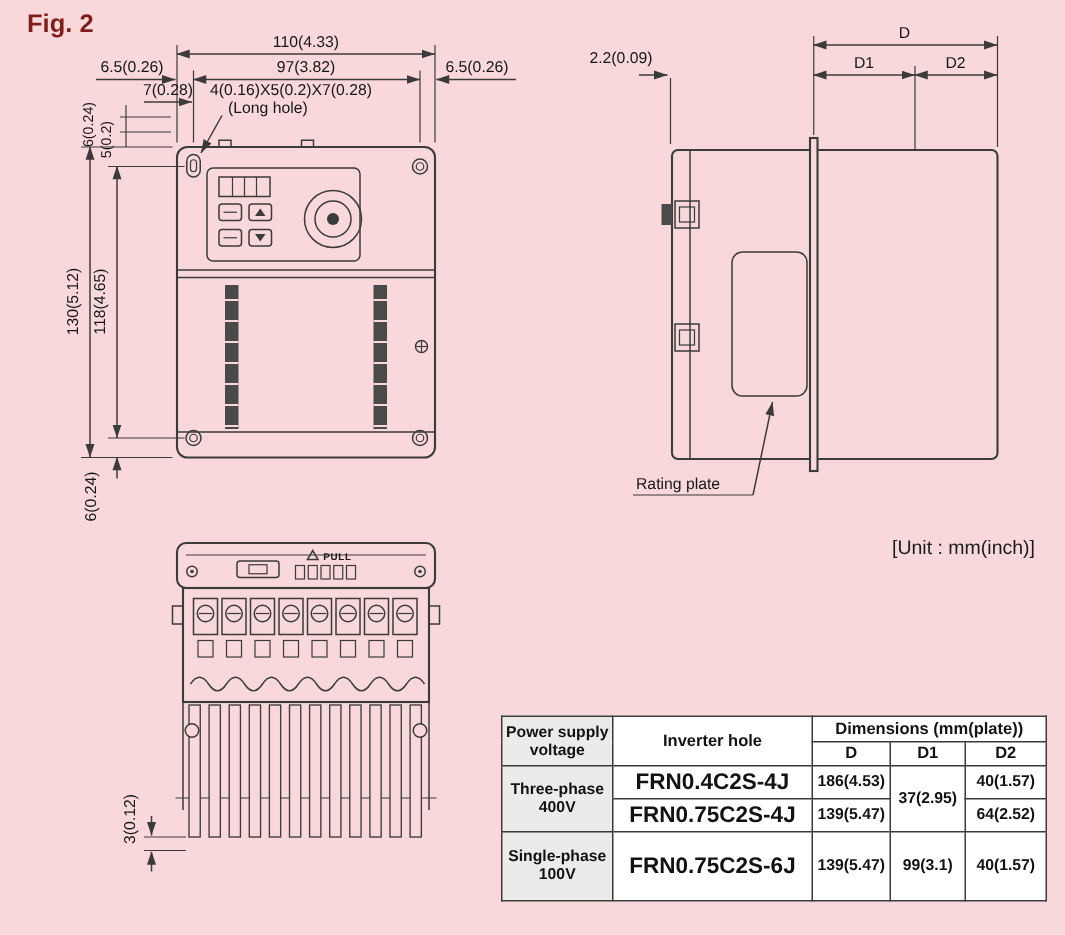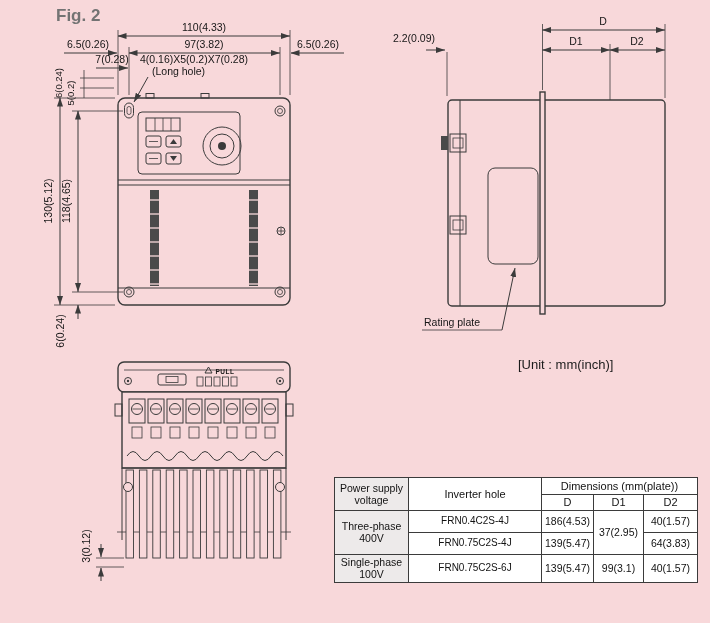--- a/index.html
+++ b/index.html
@@ -3,25 +3,25 @@
 <meta charset="utf-8">
 <style>
   html,body { margin:0; padding:0; }
   .page {
     position:relative; width:710px; height:623px;
     background:#f8d8da; overflow:hidden;
     font-family:"Liberation Sans", sans-serif; color:#161616;
   }
   .fig-label {
     position:absolute; left:18px; top:6px;
-    font-size:17px; font-weight:bold; color:#737373;margin-left:38px;
+    font-size:17px; font-weight:bold; color:#7f1d1d;
   }
   .unit-note {
     position:absolute; left:518px; top:357px; width:172px;
-    text-align:left; font-size:13px; color:#1b1b1b;
+    text-align:right; font-size:13px; color:#1b1b1b;
   }
   svg.drawing { position:absolute; left:0; top:0; }
   svg text { font-family:"Liberation Sans", sans-serif; font-size:10.5px; fill:#161616; }
   svg text.small { font-size:9.5px; }
   svg text.tiny { font-size:6.5px; font-weight:bold; letter-spacing:0.5px; }
   .ln  { stroke:#3b3b3b; stroke-width:1.4; fill:#f8d8da; }
   .fin { stroke:#3b3b3b; stroke-width:0.9; fill:#f8d8da; }
   .hole{ stroke:#3b3b3b; stroke-width:1; fill:#f8d8da; }
   .ln2 { stroke:#3b3b3b; stroke-width:1; fill:none; }
   .ext { stroke:#3b3b3b; stroke-width:0.8; fill:none; }
@@ -29,24 +29,24 @@
   .dk  { fill:#4a4a4a; stroke:none; }
   .stripe { stroke:#f8d8da; stroke-width:1.3; }
   .dim-table {
     position:absolute; left:334px; top:477px;
     border-collapse:collapse; table-layout:fixed;
     font-size:11px; color:#121212; background:#ffffff;
   }
   .dim-table th, .dim-table td {
     border:1px solid #3b3b3b; background:#ffffff;
     text-align:center; vertical-align:middle;
-    padding:1px 2px; font-weight:normal; line-height:1.15;
+    padding:1px 2px; font-weight:bold; line-height:1.15;
   }
   .dim-table .shade { background:#edeaea; }
-  .dim-table .type { font-size:10px; }
+  .dim-table .type { font-size:15px; }
   .dim-table .val { font-size:10.5px; }
 </style>
 </head>
 <body>
 
 <div class="page">
 
   <div class="fig-label">Fig. 2</div>
 
   <svg class="drawing" width="710" height="623" viewBox="0 0 710 623">
@@ -337,23 +337,23 @@
       <tr style="height:22px">
         <td rowspan="2" class="shade val">Three-phase 400V</td>
         <td class="type">FRN0.4C2S-4J</td>
         <td class="val">186(4.53)</td>
         <td rowspan="2" class="val">37(2.95)</td>
         <td class="val">40(1.57)</td>
       </tr>
       <tr style="height:22px">
         <td class="type">FRN0.75C2S-4J</td>
         <td class="val">139(5.47)</td>
-        <td class="val">64(3.83)</td>
-      </tr>
-      <tr style="height:28px">
+        <td class="val">64(2.52)</td>
+      </tr>
+      <tr style="height:46px">
         <td class="shade val">Single-phase 100V</td>
         <td class="type">FRN0.75C2S-6J</td>
         <td class="val">139(5.47)</td>
         <td class="val">99(3.1)</td>
         <td class="val">40(1.57)</td>
       </tr>
     </tbody>
   </table>
 
 </div>

